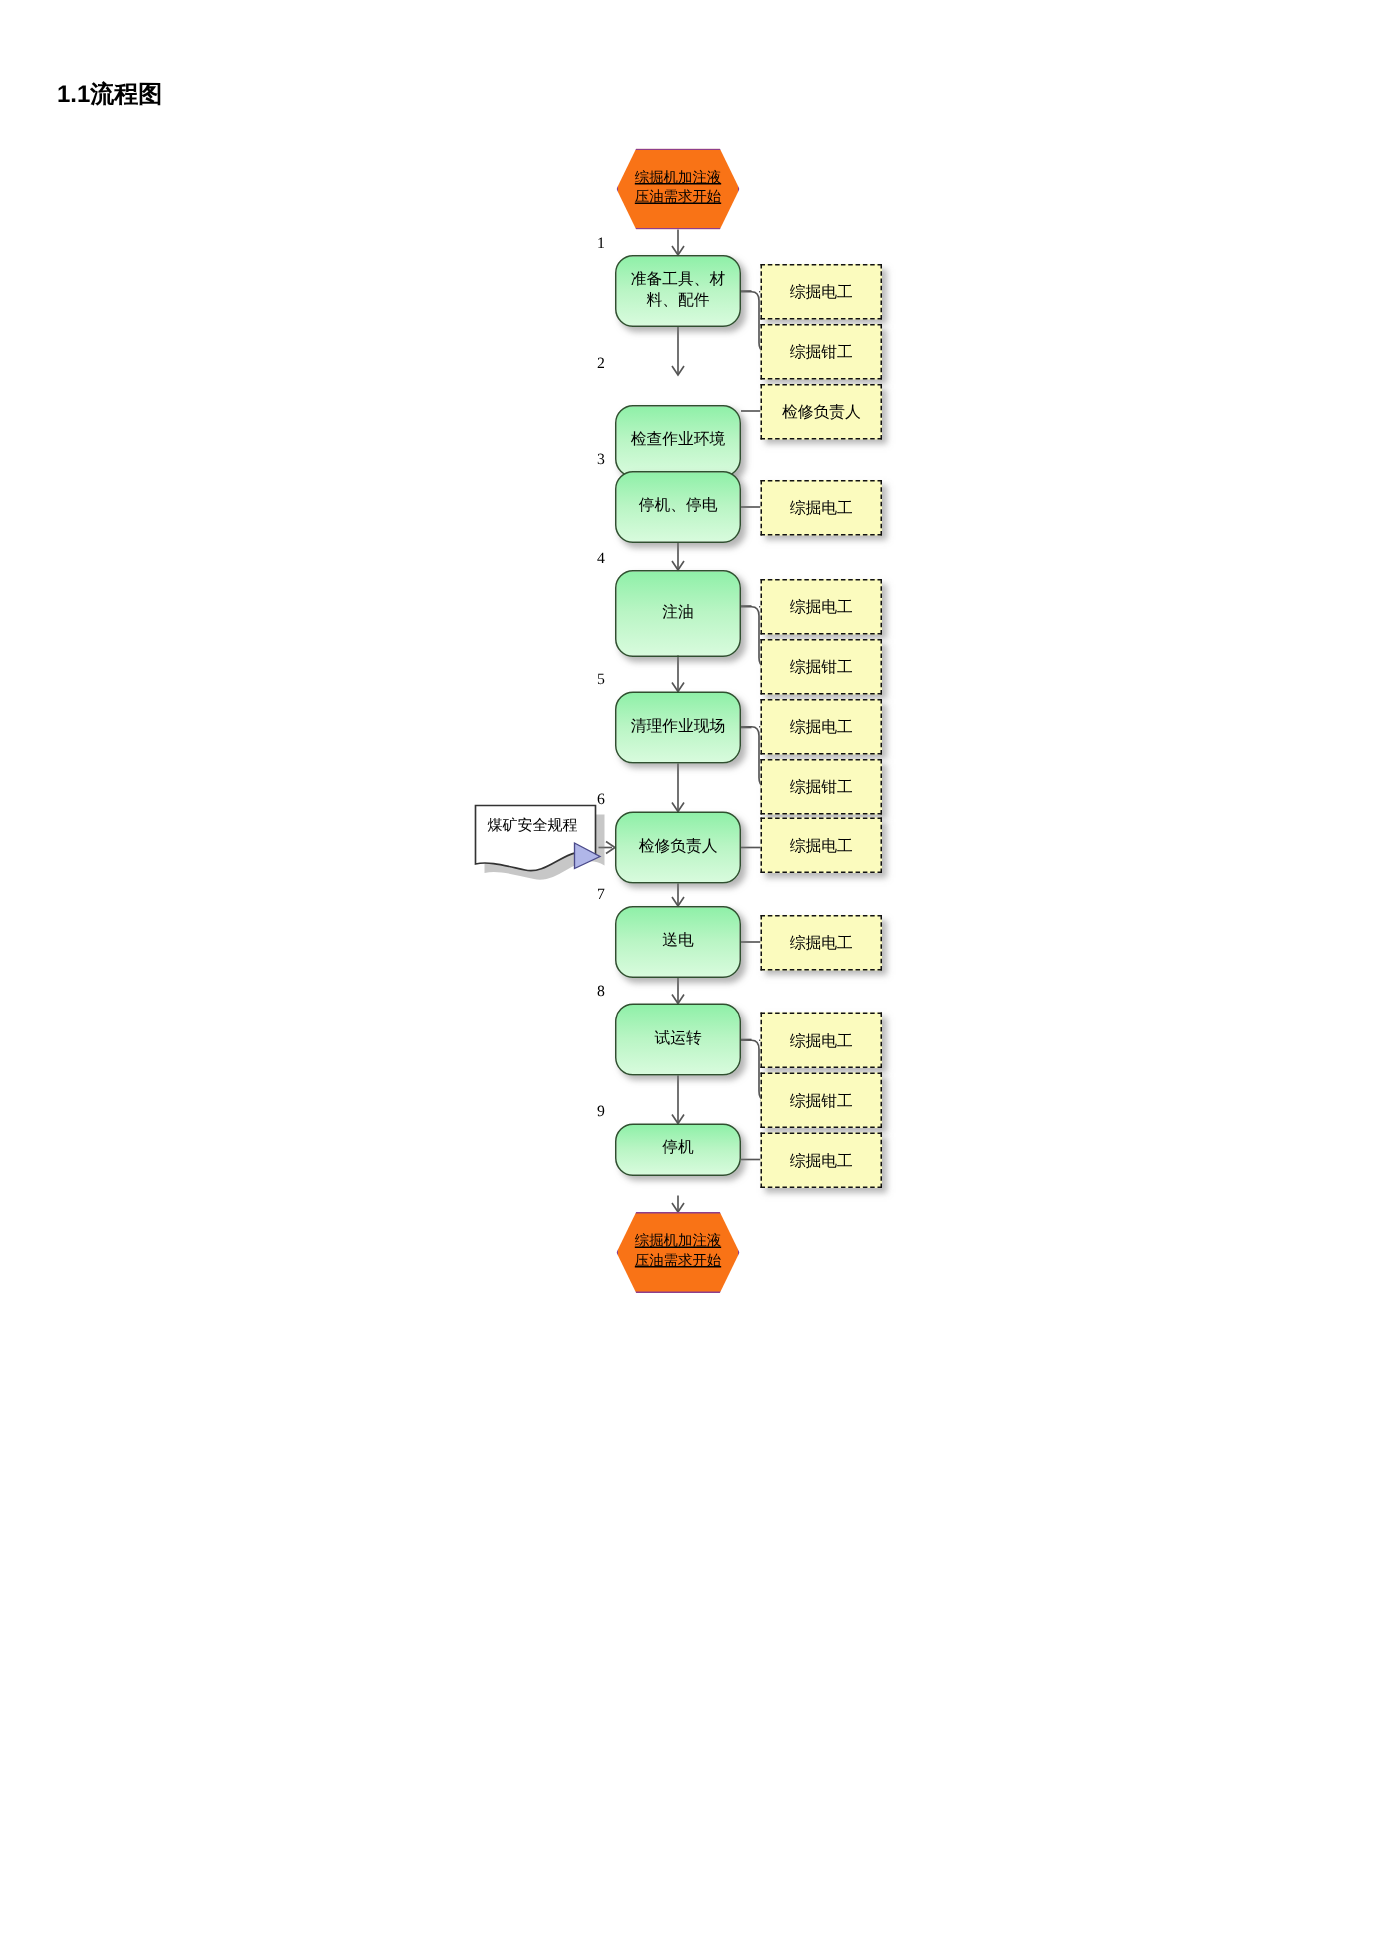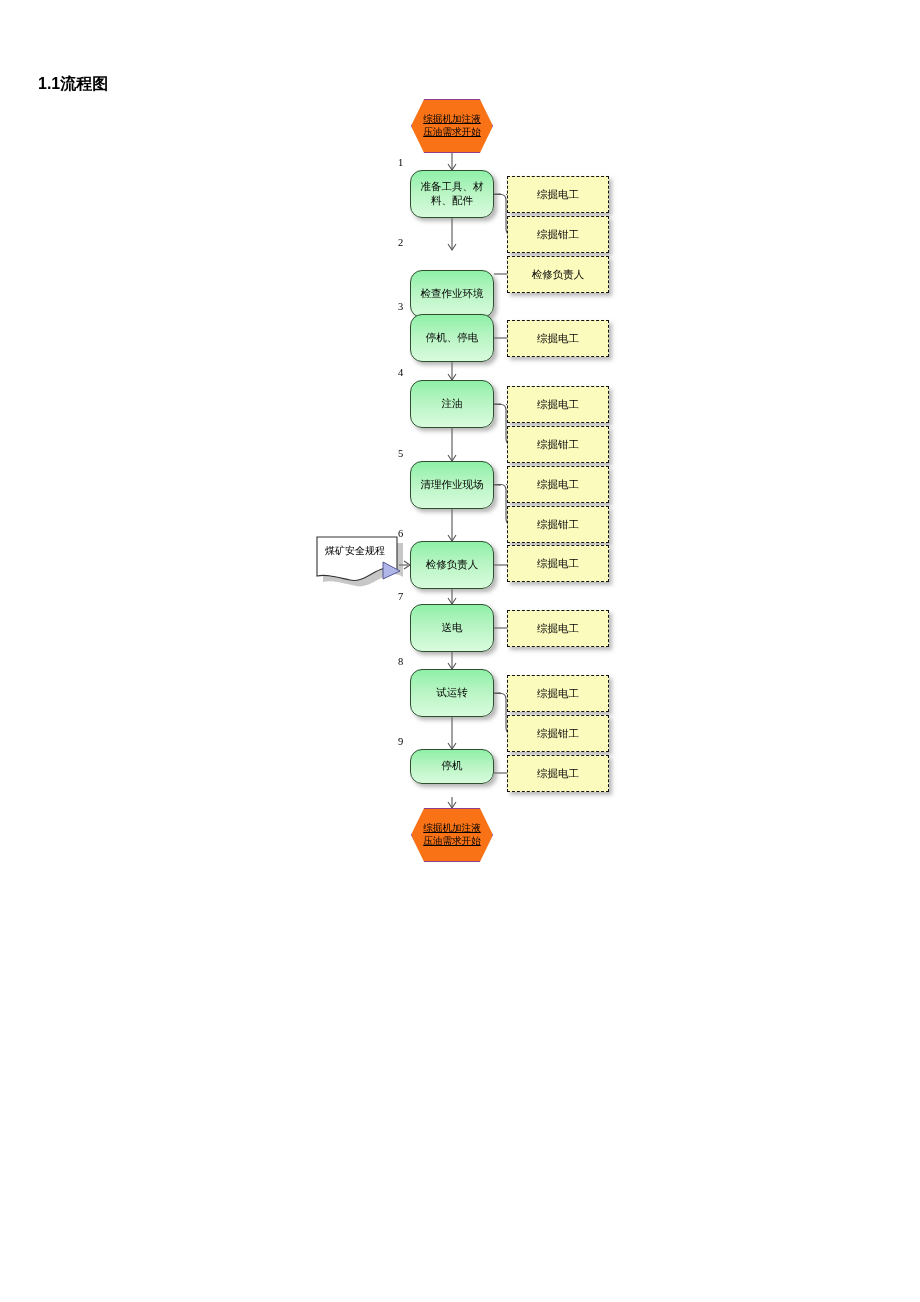--- a/index.html
+++ b/index.html
@@ -14,21 +14,21 @@
 
   
   .doc-head { position:absolute; left:38px; top:52px; width:600px; }
   .h1 {
     font-size: 17px; color:#000;
     font-family:"Liberation Serif","DejaVu Serif",serif;
     letter-spacing:0.5px; white-space:nowrap;
   }
   .h1 .num { margin-right:10px; }
   .h2 {
-    font-size: 16px; font-weight:bold; color:#000; margin-top:22px;
+    font-size: 16px; font-weight:bold; color:#000; margin-top:1px;
     font-family:"Liberation Sans","DejaVu Sans",sans-serif;
     white-space:nowrap;
   }
 
   
   #flow { position:absolute; left:0; top:0; width:920px; height:1302px; }
   #wires { position:absolute; left:0; top:0; width:920px; height:1302px; pointer-events:none; }
 
   
   .node { position:absolute; }
@@ -52,21 +52,21 @@
     display:flex; align-items:center; justify-content:center;
     text-align:center;
     font-size:9.6px; line-height:1.35; color:#000;
     padding:2px 9px;
     clip-path: polygon(16% 0%, 84% 0%, 100% 50%, 84% 100%, 16% 100%, 0% 50%);
     filter: drop-shadow(3px 3px 3px rgba(120,120,120,0.5));
     text-decoration: underline;
   }
 
   .role {
-    width:102px; height:37px;
+    width:81px; height:37px;
     background:#fbfbbe;
     border:1.6px dashed #111;
     box-shadow: 3px 3px 4px rgba(120,120,120,0.5);
     display:flex; align-items:center; justify-content:center;
     font-size:10.5px; color:#000; text-align:center;
   }
 
   
   .docshape {
     position:absolute;
@@ -139,21 +139,21 @@
     <div class="node proc" style="left: 410px; top: 170px; height: 48px;">准备工具、材料、配件</div>
     <div class="role" style="left: 507px; top: 176px; position: absolute;">综掘电工</div>
     <div class="role" style="left: 507px; top: 216px; position: absolute;">综掘钳工</div>
     <div class="idx" style="left: 398px; top: 237px;">2</div>
     <div class="node proc" style="left: 410px; top: 250px; height: 48px; margin-top: 20px;">检查作业环境</div>
     <div class="role" style="left: 507px; top: 256px; position: absolute;">检修负责人</div>
     <div class="idx" style="left: 398px; top: 301px;">3</div>
     <div class="node proc" style="left: 410px; top: 314px; height: 48px;">停机、停电</div>
     <div class="role" style="left: 507px; top: 320px; position: absolute;">综掘电工</div>
     <div class="idx" style="left: 398px; top: 367px;">4</div>
-    <div class="node proc" style="left: 410px; top: 380px; height: 48px;">注油</div>
+    <div class="node proc" style="left: 410px; top: 380px; height: 58px;">注油</div>
     <div class="role" style="left: 507px; top: 386px; position: absolute;">综掘电工</div>
     <div class="role" style="left: 507px; top: 426px; position: absolute;">综掘钳工</div>
     <div class="idx" style="left: 398px; top: 448px;">5</div>
     <div class="node proc" style="left: 410px; top: 461px; height: 48px;">清理作业现场</div>
     <div class="role" style="left: 507px; top: 466px; position: absolute;">综掘电工</div>
     <div class="role" style="left: 507px; top: 506px; position: absolute;">综掘钳工</div>
     <div class="idx" style="left: 398px; top: 528px;">6</div>
     <div class="node proc" style="left: 410px; top: 541px; height: 48px;">检修负责人</div>
     <div class="role" style="left: 507px; top: 545px; position: absolute;">综掘电工</div>
     <div class="idx" style="left: 398px; top: 591px;">7</div>

